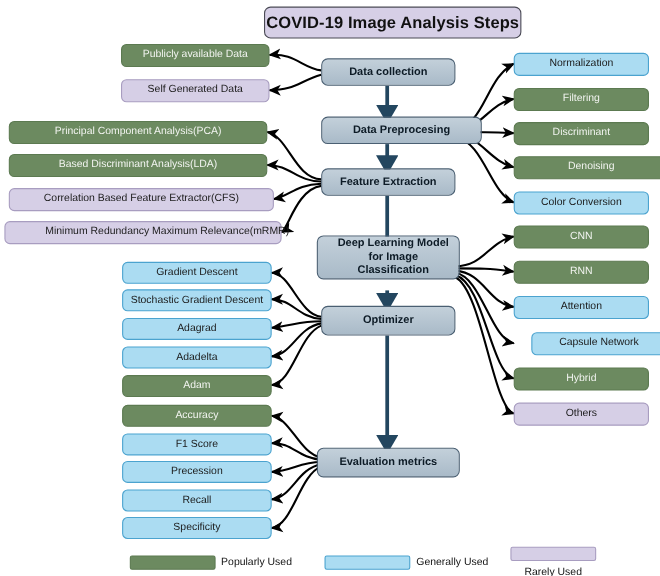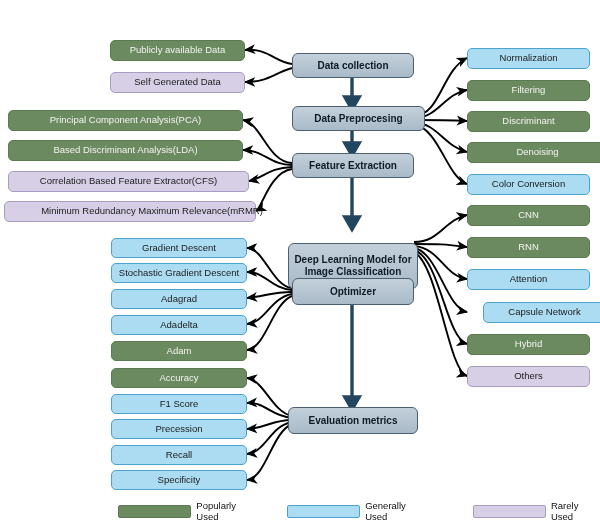--- a/index.html
+++ b/index.html
@@ -108,21 +108,21 @@
     width: 76px;
     height: 11px;
     border-radius: 2px;
     display: block;
   }
   .swatch.green { background: #6c8a60; border: 1px solid #5c7a51; }
   .swatch.blue  { background: #abdcf2; border: 1px solid #4ba3cf; }
   .swatch.lav   { background: #d6cfe6; border: 1px solid #a89dc0; }
   #lg1 { margin-left: 118px; }
   #lg2 { margin-left: 30px; }
-  #lg3 { margin-left: 46px; }
+  #lg3 { margin-left: 20px; flex-direction: column; }
 </style>
 </head>
 <body>
 
 <div id="canvas">
 
   <svg class="links" viewBox="0 0 600 524">
     <defs>
       <marker id="ah" markerWidth="7" markerHeight="7" refX="5.4" refY="3" orient="auto" markerUnits="strokeWidth">
         <path d="M0,0.4 L6,3 L0,5.6 L1.6,3 Z" fill="#000"></path>
@@ -179,28 +179,29 @@
 
     <g stroke="#000" stroke-width="1.9" fill="none" marker-end="url(#ah)">
       <path d="M292,416 C272,412 264,380 247,378"></path>
       <path d="M292,418 C270,416 266,402 247,403"></path>
       <path d="M292,420 C272,420 266,428 247,429"></path>
       <path d="M292,422 C270,426 266,452 247,454"></path>
       <path d="M292,424 C272,432 266,478 247,480"></path>
     </g>
   </svg>
 
+  <div id="title">COVID-19 Image Analysis Steps</div>
 
   <div class="node spine" style="left:292px; top:53px; width:122px; height:25px;">Data collection</div>
 
-  <div class="node spine" style="left:292px; top:106px; width:133px; height:25px;">Data Preprocesing</div>
+  <div class="node spine" style="left:292px; top:106px; width:146px; height:25px;">Data Preprocesing</div>
 
   <div class="node spine" style="left:292px; top:153px; width:122px; height:25px;">Feature Extraction</div>
 
-  <div class="node spine two-line" style="left:288px; top:243px; width:130px; height:46px;">Deep Learning Model for Image Classification</div>
+  <div class="node spine two-line" style="left:288px; top:214px; width:130px; height:40px;padding-left:13px;">Deep Learning Model for Image Classification</div>
 
   <div class="node spine" style="left:292px; top:278px; width:122px; height:27px;">Optimizer</div>
 
   <div class="node spine" style="left:288px; top:407px; width:130px; height:27px;">Evaluation metrics</div>
 
   <div class="node green" style="left:110px; top:40px; width:135px; height:21px;">Publicly available Data</div>
   <div class="node lav" style="left:110px; top:72px; width:135px; height:21px;">Self Generated Data</div>
 
   <div class="node blue" style="left:467px; top:48px; width:123px; height:21px;">Normalization</div>
   <div class="node green" style="left:467px; top:80px; width:123px; height:21px;">Filtering</div>

